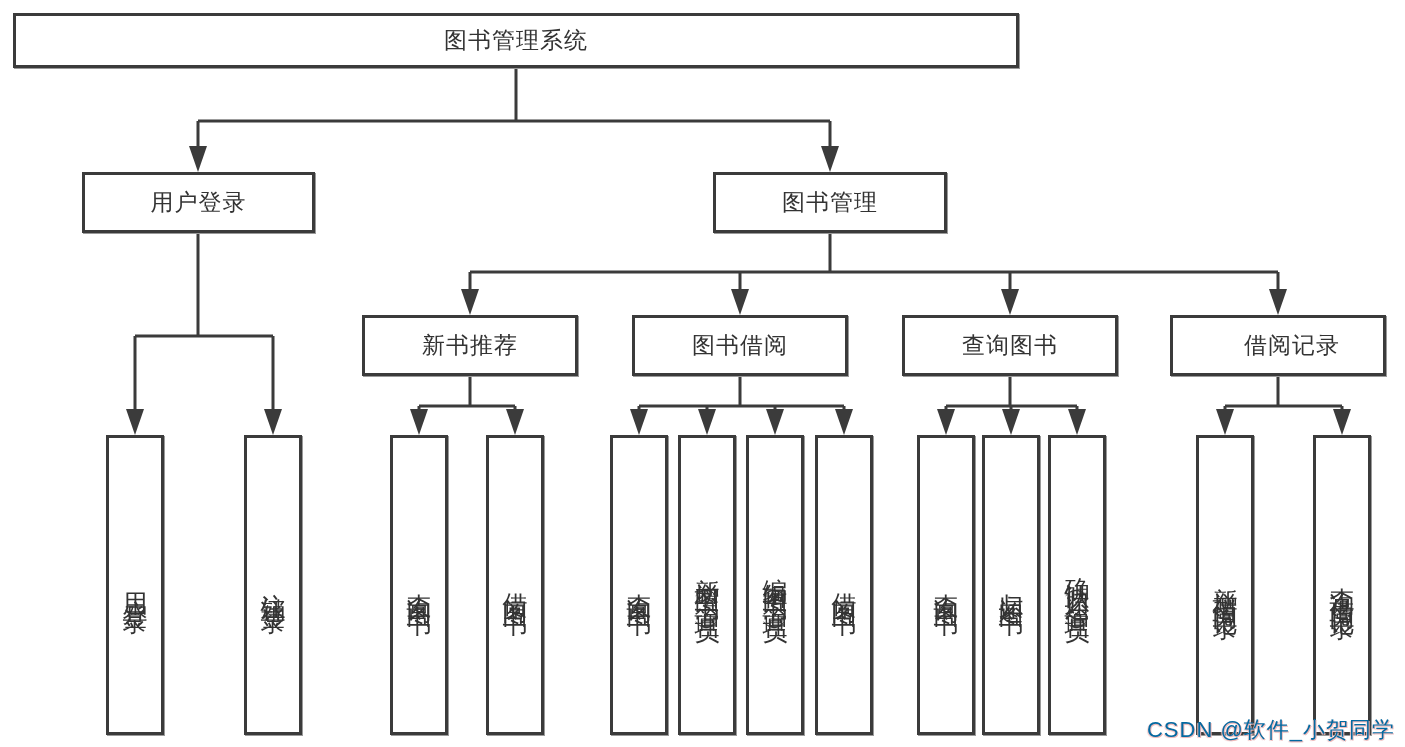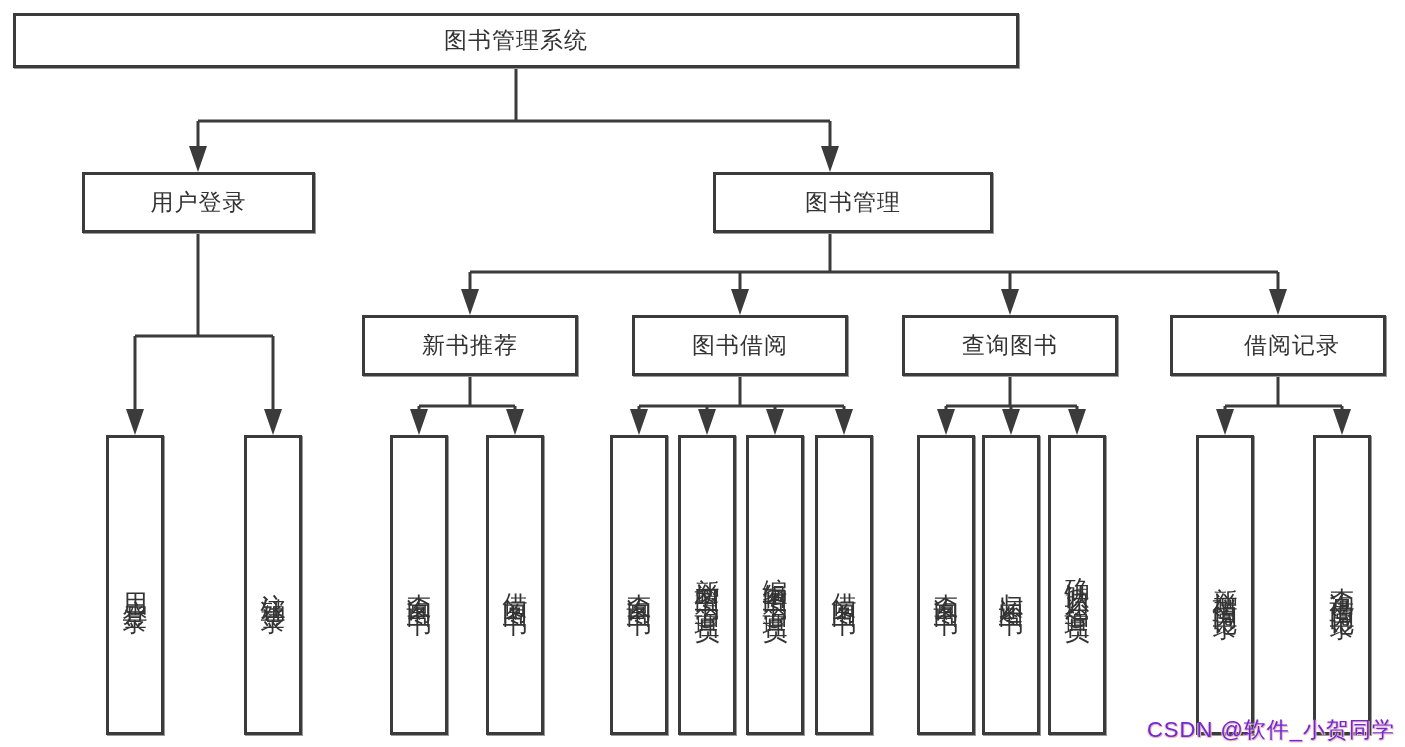--- a/index.html
+++ b/index.html
@@ -53,21 +53,21 @@
     color: #333333;
     font-size: 25px;
     letter-spacing: 6px;
     line-height: 1;
     overflow: hidden;
   }
   
   #root-box   { left: 13px;  top: 13px;  width: 1006px; height: 55px; }
   
   #n-user-login { left: 82px;  top: 172px; width: 233px; height: 61px; }
-  #n-book-mgmt  { left: 713px; top: 172px; width: 280px; height: 61px; }
+  #n-book-mgmt  { left: 713px; top: 172px; width: 234px; height: 61px; }
   
   .l3 { top: 315px; height: 61px; width: 216px; }
   #n-new-book   { left: 362px;  }
   #n-borrowing  { left: 632px;  }
   #n-current    { left: 902px;  }
   #n-records    { left: 1170px; padding-left: 28px; }
   
   #lf-user-login     { left: 106px; }
   #lf-logout         { left: 244px; }
   #lf-query-1        { left: 390px; }
@@ -80,21 +80,21 @@
   #lf-return-book    { left: 982px; }
   #lf-confirm-return { left: 1048px; }
   #lf-add-record     { left: 1196px; }
   #lf-query-record   { left: 1313px; }
 
   #watermark {
     position: absolute;
     right: 10px;
     bottom: 2px;
     font-size: 22px;
-    color: #6d28d9;
+    color: #0369a1;
     letter-spacing: 1px;
     text-shadow: 1px 1px 0 #eeb9b9, -1px 1px 1px #f3cdcd;
     white-space: nowrap;
   }
 </style>
 </head>
 <body>
 
 <div id="canvas">
 

